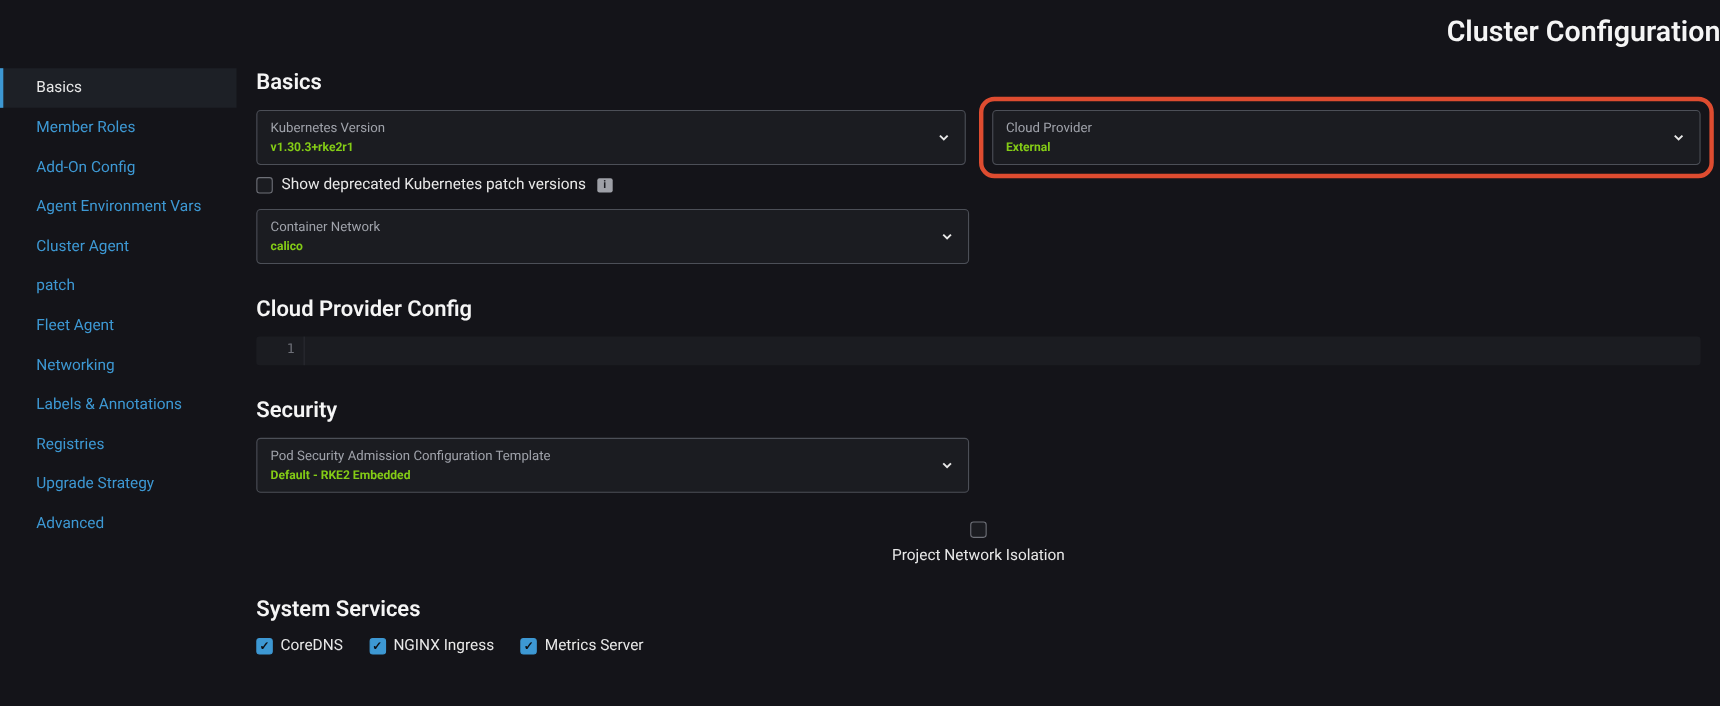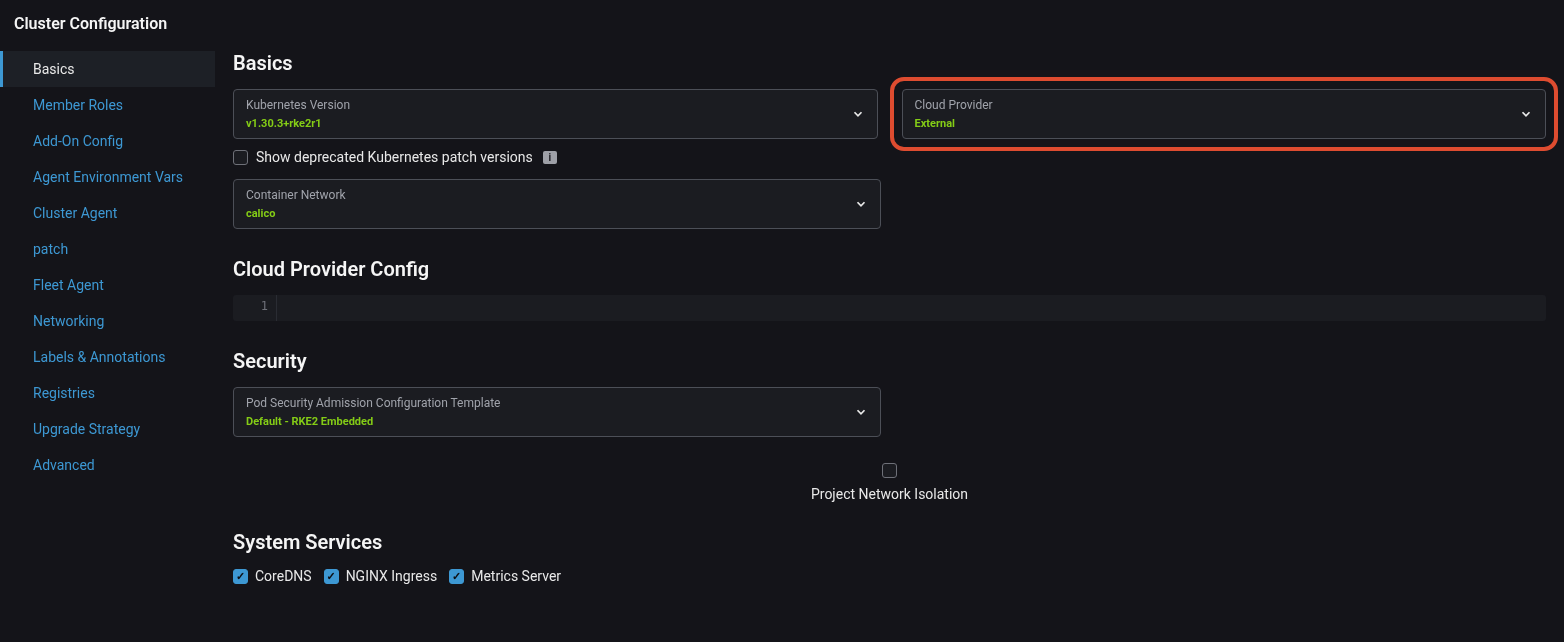--- a/index.html
+++ b/index.html
@@ -6,24 +6,25 @@
   body {
     background: #141419;
     color: #e8e8e8;
     font-family: -apple-system, BlinkMacSystemFont, "Segoe UI", Roboto, "Helvetica Neue", Arial, sans-serif;
     font-size: 14px;
     width: 1564px;
     height: 642px;
     overflow: hidden;
   }
   .page-title {
-    font-size: 16px;
+    font-size: 26px;
     font-weight: 600;
     padding: 14px 0 18px 14px;
     color: #f5f5f5;
+    text-align: right;
   }
   .layout {
     display: flex;
   }
   .sidebar {
     width: 215px;
     flex-shrink: 0;
   }
   .sidebar-item {
     display: block;
@@ -150,21 +151,21 @@
   .code-body {
     flex:1;
     font-family: "SFMono-Regular", Consolas, monospace;
     font-size: 12px;
     padding: 4px 8px;
     color: #e8e8e8;
     outline: none;
   }
   .services-row {
     display: flex;
-    gap: 12px;
+    gap: 24px;
     margin-top: 10px;
   }
   .service-item {
     display: flex;
     align-items: center;
     gap: 7px;
   }
 </style>
 </head>
 <body>

